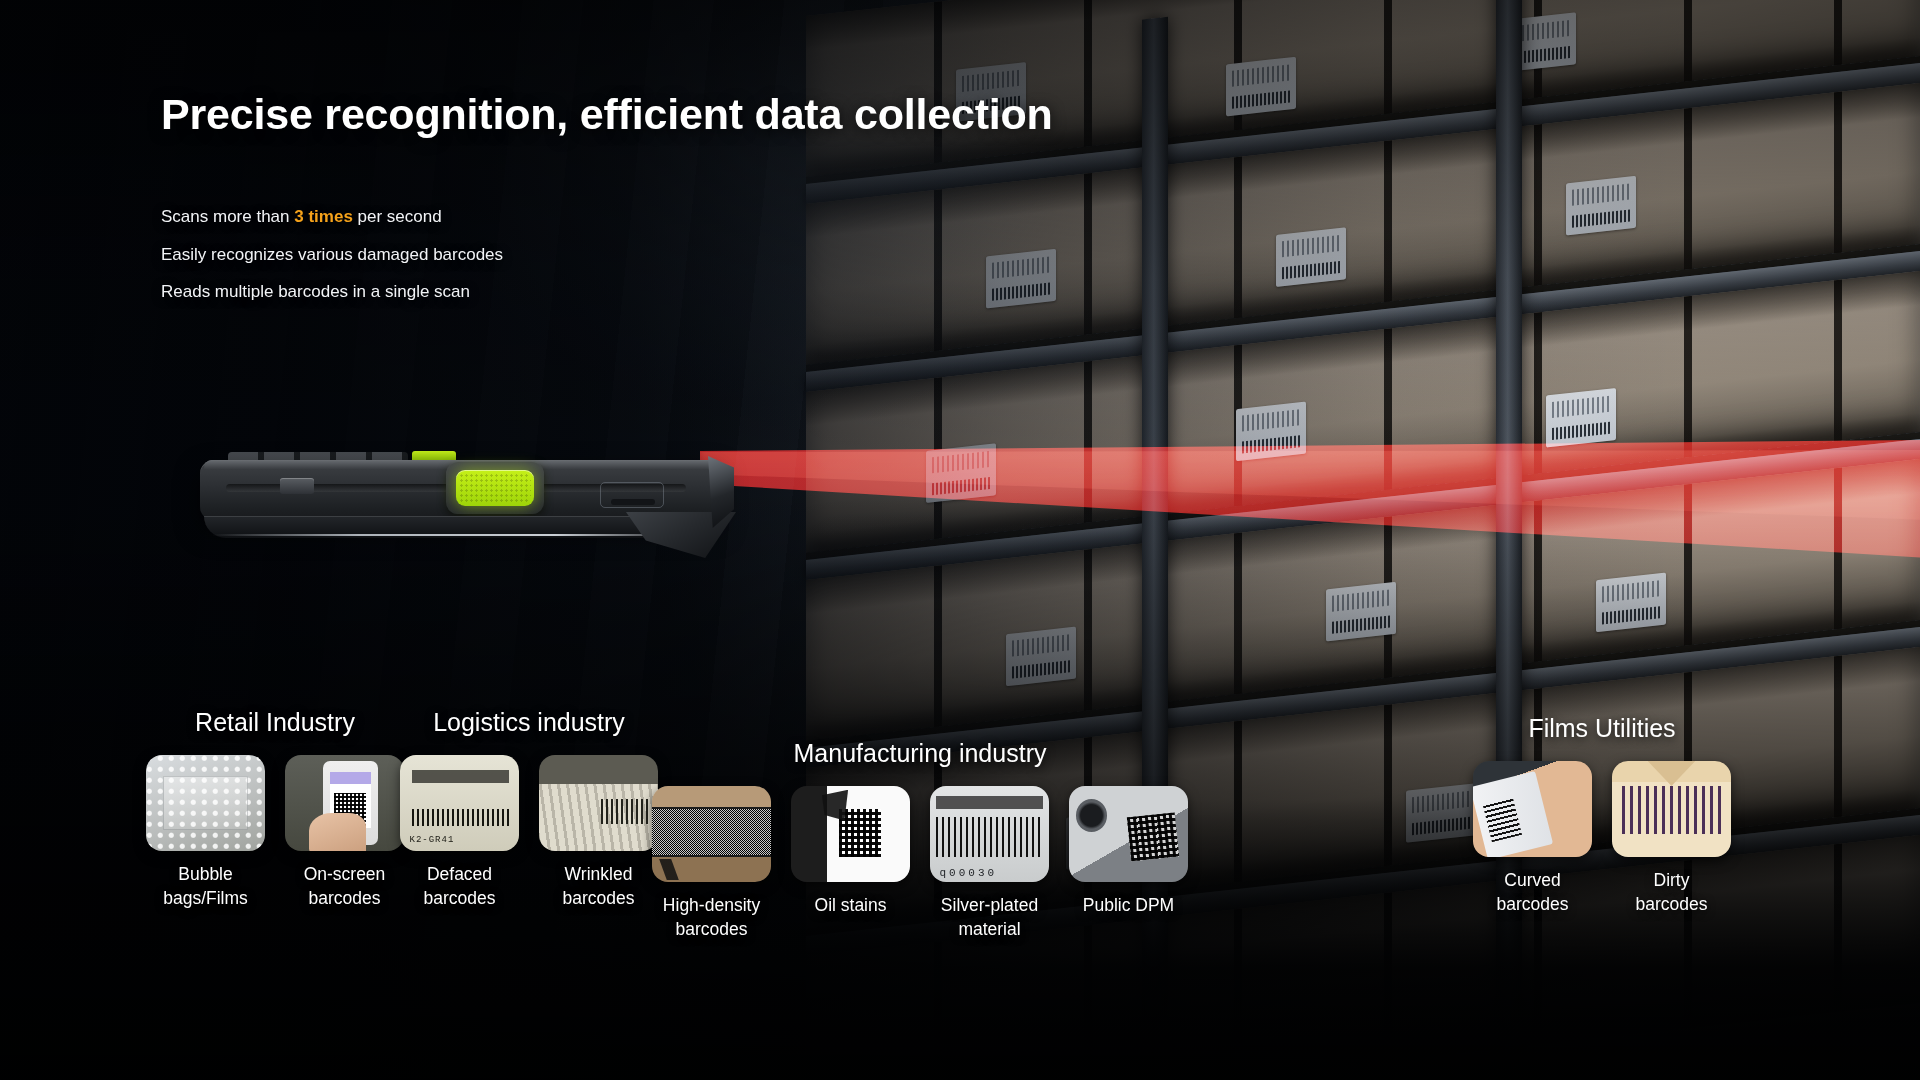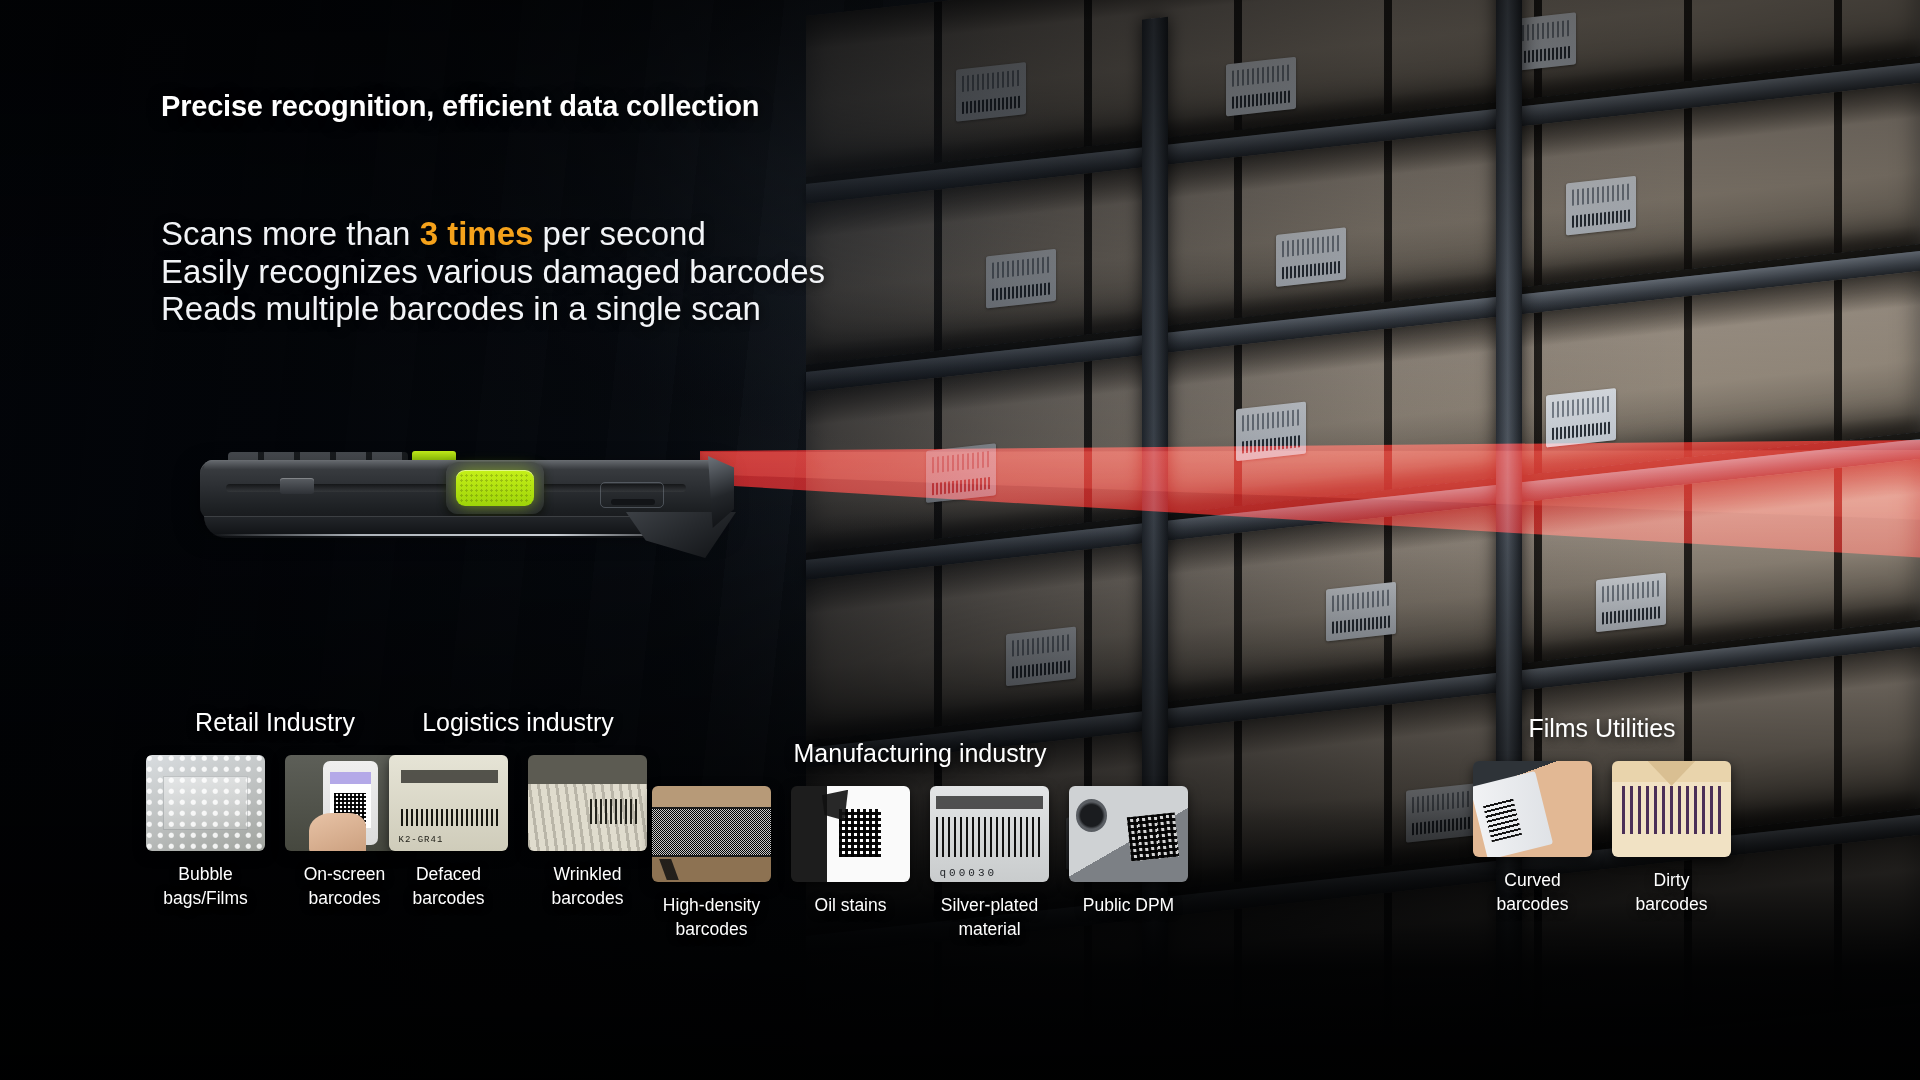--- a/index.html
+++ b/index.html
@@ -96,29 +96,28 @@
     background:linear-gradient(180deg, rgba(0,0,0,.55) 0%, rgba(0,0,0,.12) 26%, rgba(0,0,0,0) 45%, rgba(0,0,0,.62) 76%, rgba(0,0,0,.9) 100%);
   }
   .glow-top {
     position:absolute; left:22%; top:-8%; width:34%; height:46%;
     background:radial-gradient(ellipse at 50% 50%, rgba(150,175,205,.20), rgba(0,0,0,0) 68%);
   }
 
   
   .headline {
     position:absolute; left:161px; top:90px;
-    font-size:29px; font-weight:700; color:#ffffff;
+    font-size:43px; font-weight:700; color:#ffffff;
     letter-spacing:-.2px; white-space:nowrap;
     text-shadow:0 2px 14px rgba(0,0,0,.8);
   }
   .bullets {
     position:absolute; left:161px; top:198px;
-    font-size:33px; line-height:37.5px; color:#f2f4f7; font-weight:400;
+    font-size:17px; line-height:37.5px; color:#f2f4f7; font-weight:400;
     text-shadow:0 2px 10px rgba(0,0,0,.85);
-    margin-top:17px;
   }
   .bullets b { color:#f5a21b; font-weight:700; }
 
   
   .device { position:absolute; left:160px; top:438px; width:600px; height:130px; }
   .dev-body {
     position:absolute; left:40px; top:22px; width:520px; height:62px;
     background:linear-gradient(180deg,#4b4e52 0%,#393c40 12%,#2b2e32 45%,#1d2023 78%,#17191c 100%);
     border-radius:14px 10px 8px 16px;
     box-shadow:0 10px 24px rgba(0,0,0,.65), inset 0 1px 0 rgba(255,255,255,.16);
@@ -213,21 +212,21 @@
   .groups { position:absolute; left:0; top:718px; width:1920px; height:330px; }
   .group { position:absolute; }
   .group-title {
     color:#ffffff; font-size:25px; font-weight:400; text-align:center;
     white-space:nowrap; text-shadow:0 2px 10px rgba(0,0,0,.9);
     margin-bottom:18px;
   }
   .tiles { display:flex; gap:20px; justify-content:center; }
   .tile { width:119px; }
   .thumb {
-    width:119px; height:96px; border-radius:6px; overflow:hidden;
+    width:119px; height:96px; border-radius:16px; overflow:hidden;
     position:relative; background:#bcb7aa;
     box-shadow:0 4px 12px rgba(0,0,0,.6);
   }
   .cap {
     margin-top:11px; text-align:center; color:#ffffff;
     font-size:17.5px; line-height:24px; font-weight:400;
     text-shadow:0 2px 8px rgba(0,0,0,.95);
   }
 
   
@@ -408,21 +407,21 @@
         <div class="tile">
           <div class="thumb t-phone">
             <div class="hand"></div>
             <div class="qr"></div>
           </div>
           <div class="cap">On-screen<br>barcodes</div>
         </div>
       </div>
     </div>
 
-    <div class="group" style="left:368px; top:-10px; width:300px;">
+    <div class="group" style="left:379px; top:-10px; width:300px;">
       <div class="group-title">Logistics industry</div>
       <div class="tiles">
         <div class="tile">
           <div class="thumb t-defaced">
             <div class="txt">K2-GR41</div>
           </div>
           <div class="cap">Defaced<br>barcodes</div>
         </div>
         <div class="tile">
           <div class="thumb t-wrinkled"></div>

